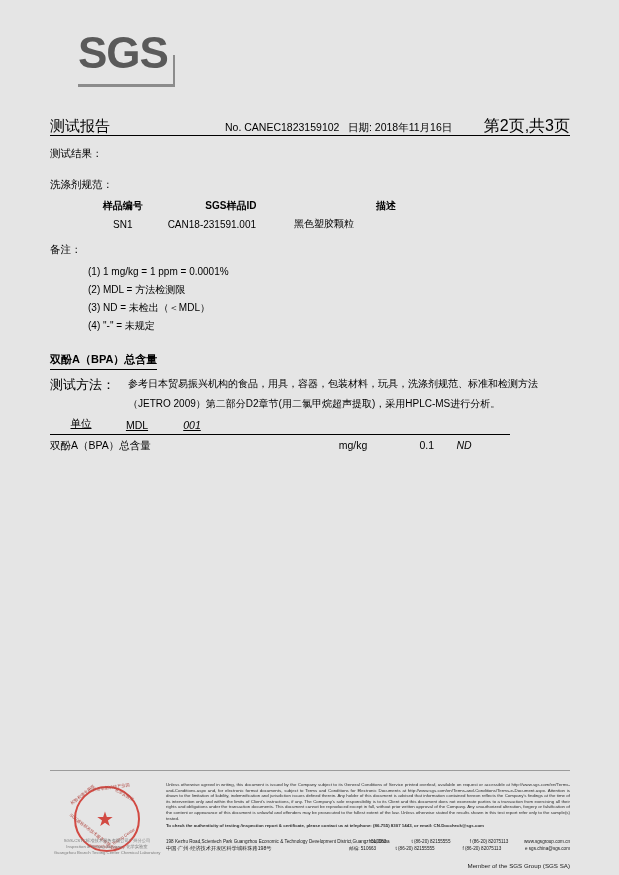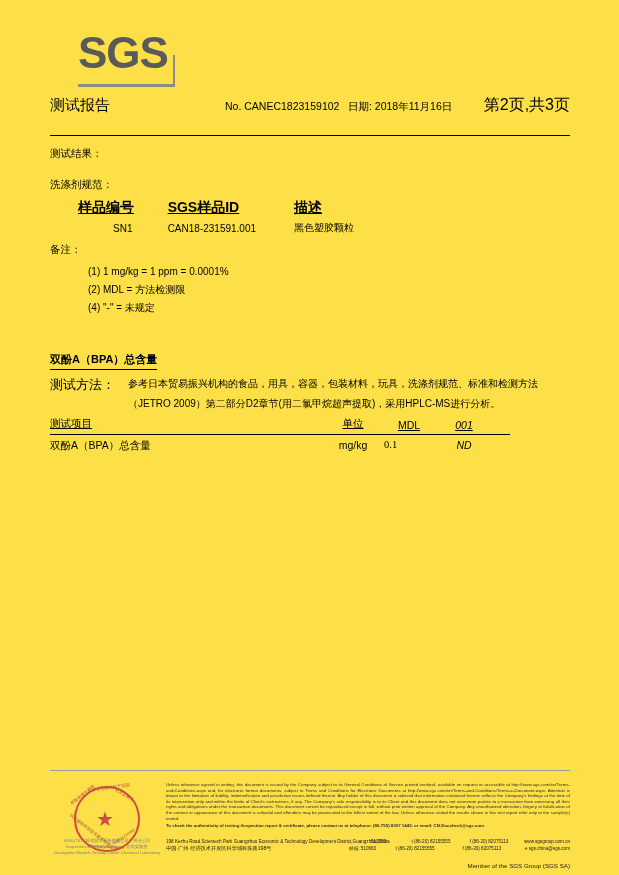--- a/index.html
+++ b/index.html
@@ -13,21 +13,21 @@
     height: 875px;
     font-family: "Liberation Sans", sans-serif;
     color: #000;
     position: relative;
     overflow: hidden;
   }
   .page {
     position: relative;
     width: 619px;
     height: 875px;
-    background: #fde047;
+    background: #e5e5e5;
   }
 
   
   .logo-block {
     position: absolute;
     left: 78px;
     top: 30px;
     width: 100px;
   }
   .sgs-logo {
@@ -52,21 +52,21 @@
     top: 55px;
     width: 2px;
     height: 32px;
     background: #8c8c8c;
   }
 
   
   .title-row {
     position: absolute;
     left: 50px;
-    top: 95px;
+    top: 116px;
     width: 520px;
     display: flex;
     align-items: baseline;
   }
   .report-title {
     font-size: 15px;
     font-weight: normal;
     color: #000;
     width: 175px;
   }
@@ -109,24 +109,23 @@
   .sample-table {
     position: absolute;
     left: 78px;
     top: 198px;
     width: 400px;
     border-collapse: collapse;
     font-size: 10px;
   }
   .sample-table th {
     font-weight: bold;
-    text-align: left;
+    text-align: center;
     padding: 1px 0 3px 0;
-    font-size: 14px;
-    text-decoration: underline;
+    font-size: 10px;
   }
   .sample-table td {
     padding: 1px 0;
     font-size: 10px;
     margin-top: 8px;
   }
   .col-no { width: 78px; }
   .col-id { width: 110px; }
   .col-desc { width: 160px; }
   .cell-center { text-align: center; }
@@ -197,21 +196,21 @@
     background: #000;
     width: 460px;
     margin-top: 1px;
   }
   .results-row {
     display: flex;
     padding-top: 4px;
   }
   .rr-item { width: 272px; }
   .rr-unit { width: 62px; text-align: center; }
-  .rr-mdl  { width: 50px; text-align: left; font-family: Liberation Serif, serif; }
+  .rr-mdl  { width: 50px; text-align: right; }
   .rr-001  { width: 60px; text-align: center; font-style: italic; }
 
   
   .footer-rule {
     position: absolute;
     left: 50px;
     top: 770px;
     width: 520px;
     height: 1px;
     background: #9b9b9b;
@@ -354,30 +353,30 @@
         <td class="col-id">CAN18-231591.001</td>
         <td class="col-desc">黑色塑胶颗粒</td>
       </tr>
     </tbody>
   </table>
 
   <div class="label-remark">备注：</div>
   <div class="notes">
     <div>(1) 1 mg/kg = 1 ppm = 0.0001%</div>
     <div>(2) MDL = 方法检测限</div>
+    <div>(3) ND = 未检出（＜MDL）</div>
     <div>(4) "-" = 未规定</div>
   </div>
 
   <div class="section-heading">双酚A（BPA）总含量</div>
   <div class="method-label">测试方法：</div>
   <div class="method-text">参考日本贸易振兴机构的食品，用具，容器，包装材料，玩具，洗涤剂规范、标准和检测方法（JETRO 2009）第二部分D2章节(用二氯甲烷超声提取)，采用HPLC-MS进行分析。</div>
 
   <div class="results-table">
     <div class="results-head">
-      <div class="rh rh-item">测试项目</div>
       <div class="rh rh-unit">单位</div>
       <div class="rh rh-mdl">MDL</div>
       <div class="rh rh-001">001</div>
     </div>
     <div class="results-divider"></div>
     <div class="results-row">
       <div class="rr-item">双酚A（BPA）总含量</div>
       <div class="rr-unit">mg/kg</div>
       <div class="rr-mdl">0.1</div>
       <div class="rr-001">ND</div>

